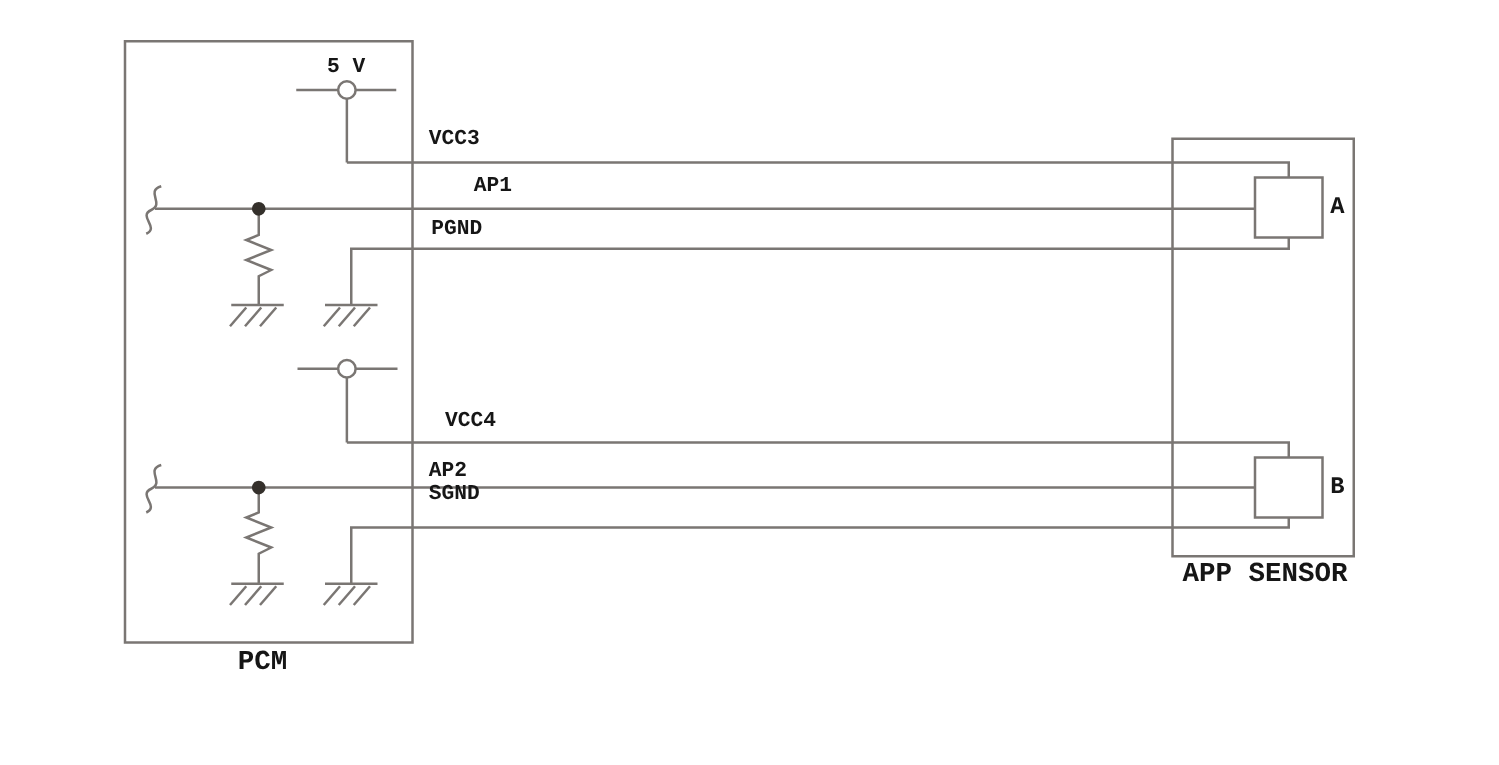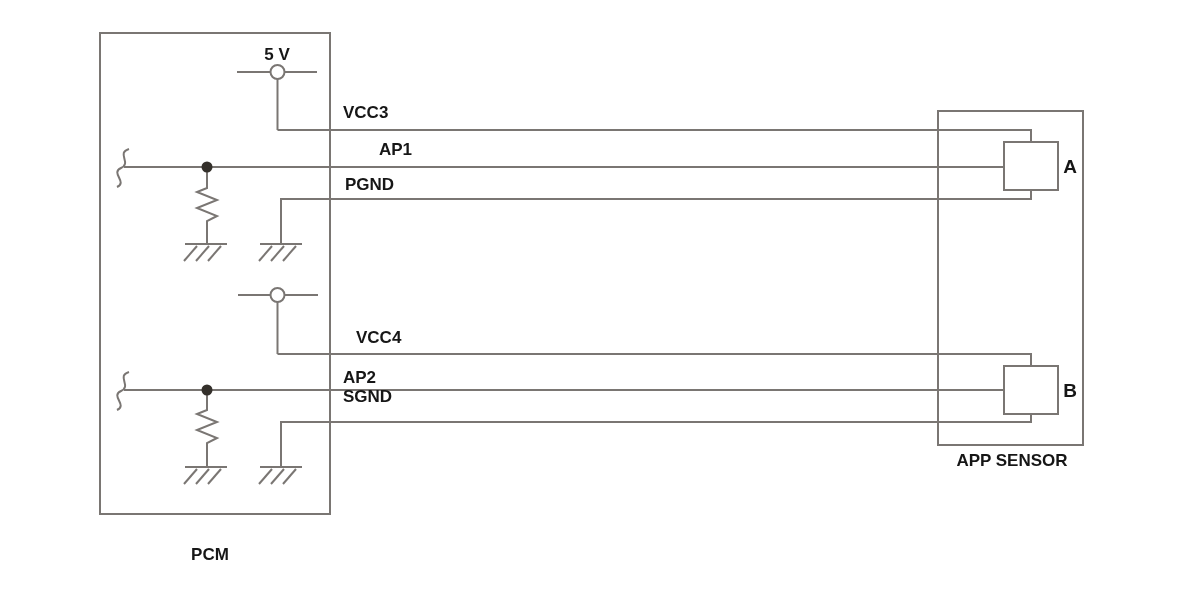--- a/index.html
+++ b/index.html
@@ -5,40 +5,40 @@
   :root{
     --wire:#7a7673;
     --text:#161616;
     --bg:#ffffff;
   }
   html,body{margin:0;padding:0;background:var(--bg);}
   .stage{
     position:relative;
     width:1199px;height:612px;
     background:var(--bg);
-    font-family:Liberation Sans, sans-serif;
+    font-family:Liberation Mono, monospace;
     overflow:hidden;
   }
   svg{position:absolute;left:0;top:0;}
   .wire{stroke:var(--wire);stroke-width:2;fill:none;}
   .boxline{stroke:var(--wire);stroke-width:2;fill:none;}
   .termbox{stroke:var(--wire);stroke-width:2;fill:#ffffff;}
   .node{fill:#34302b;stroke:none;}
   .openterm{fill:#ffffff;stroke:var(--wire);stroke-width:2;}
   .label{
     position:absolute;
     color:var(--text);
     font-weight:bold;
     font-size:17px;
     white-space:nowrap;
     line-height:1;
   }
   .wire-label{transform:translateY(-50%);}
   .center-label{transform:translate(-50%,-50%);}
-  .module-label{font-size:17px;}
+  .module-label{font-size:22px;}
   .term-label{font-size:19px;}
 </style>
 </head>
 <body>
 
 <div class="stage">
 
   <svg width="1199" height="612" viewBox="0 0 1199 612">
 
     <rect class="boxline" x="100" y="33" width="230" height="481"></rect>
@@ -108,16 +108,16 @@
   <div class="label wire-label" style="left:345px;top:149px;margin-left:34px;">AP1</div>
   <div class="label wire-label" style="left:345px;top:184px;">PGND</div>
 
   <div class="label wire-label" style="left:356px;top:337px;">VCC4</div>
   <div class="label wire-label" style="left:343px;top:377px;">AP2</div>
   <div class="label wire-label" style="left:343px;top:396px;">SGND</div>
 
   <div class="label center-label term-label" style="left:1070px;top:166px;">A</div>
   <div class="label center-label term-label" style="left:1070px;top:390px;">B</div>
 
-  <div class="label center-label module-label" style="left:210px;top:530px;margin-top:24px;">PCM</div>
+  <div class="label center-label module-label" style="left:210px;top:530px;">PCM</div>
   <div class="label center-label module-label" style="left:1012px;top:460px;">APP SENSOR</div>
 
 </div>
 
 </body></html>

